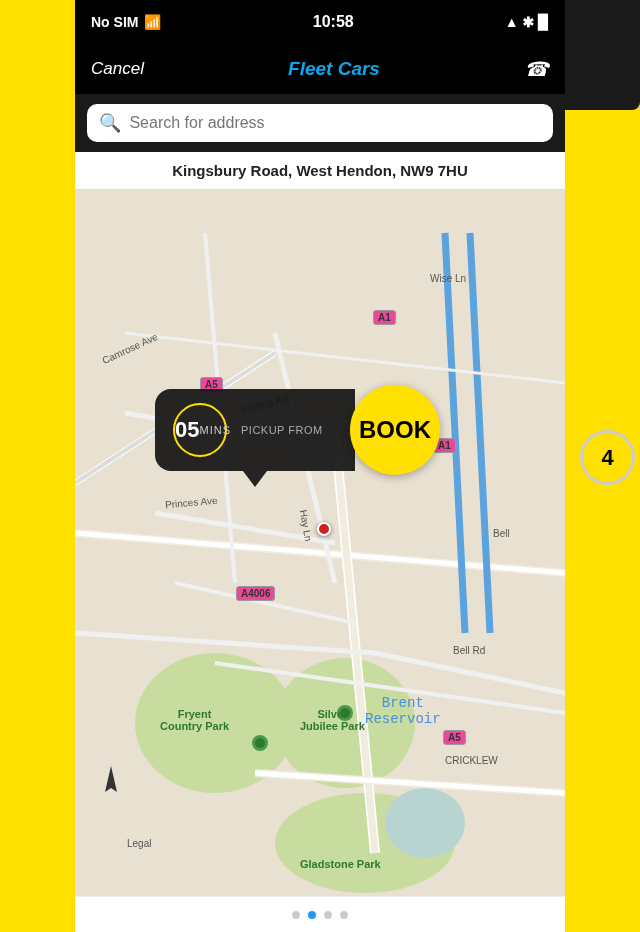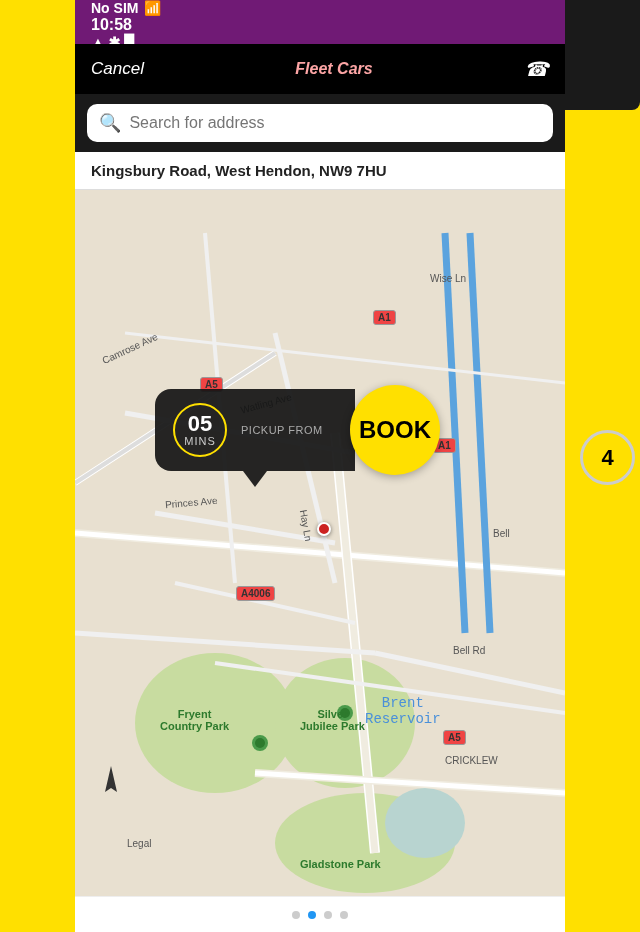--- a/index.html
+++ b/index.html
@@ -59,30 +59,30 @@
       width: 490px;
       height: 932px;
       background: #fff;
       z-index: 3;
       display: flex;
       flex-direction: column;
     }
 
     
     .status-bar {
-      background: #701a75;
+      background: #000000;
       height: 44px;
       display: flex;
+      align-items: center;
       justify-content: space-between;
       padding: 0 16px;
       color: #fff;
       font-size: 14px;
       font-weight: 600;
       flex-shrink: 0;
-      flex-direction: column;
     }
     .status-left { display: flex; align-items: center; gap: 6px; }
     .status-center { font-size: 16px; font-weight: 600; }
     .status-right { display: flex; align-items: center; gap: 4px; }
 
     
     .nav-bar {
       background: #000;
       height: 50px;
       display: flex;
@@ -92,22 +92,22 @@
       flex-shrink: 0;
       font-style: italic;
     }
     .nav-cancel {
       color: #fff;
       font-size: 17px;
       font-weight: 400;
       cursor: pointer;
     }
     .nav-title {
-      color: #fca5a5;
-      font-size: 16px;
+      color: #0ea5e9;
+      font-size: 19px;
       font-weight: 700;
     }
     .nav-phone {
       color: #fff;
       font-size: 20px;
     }
 
     
     .search-bar {
       background: #1a1a1a;
@@ -139,20 +139,21 @@
     .address-bar {
       background: #fff;
       padding: 10px 16px;
       border-bottom: 1px solid #ddd;
       flex-shrink: 0;
     }
     .address-text {
       font-size: 15px;
       font-weight: 600;
       color: #222;
+      text-align: center;
     }
 
     
     .map-area {
       flex: 1;
       position: relative;
       overflow: hidden;
       background: #e8e0d0;
     }
 
@@ -181,23 +182,22 @@
       align-items: center;
       gap: 14px;
       min-width: 200px;
     }
 
     .mins-circle {
       border: 2px solid #FFE000;
       border-radius: 50%;
       width: 54px; height: 54px;
       display: flex;
-      flex-direction: column;
-      align-items: center;
-      justify-content: center;
+      align-items: center;
+      justify-content: space-between;
       color: #fff;
       flex-shrink: 0;
     }
     .mins-number {
       font-size: 22px;
       font-weight: 700;
       line-height: 1;
       color: #fff;
     }
     .mins-label {
@@ -292,21 +292,21 @@
       border-radius: 50%;
       background: #ccc;
     }
     .dot.active {
       background: #2196F3;
     }
 
     
     .road-label {
       position: absolute;
-      background: #ef4444;
+      background: #ec4899;
       border: 1px solid #999;
       border-radius: 3px;
       font-size: 10px;
       padding: 1px 4px;
       color: #333;
       font-weight: 600;
     }
 
     
     .park-label {

